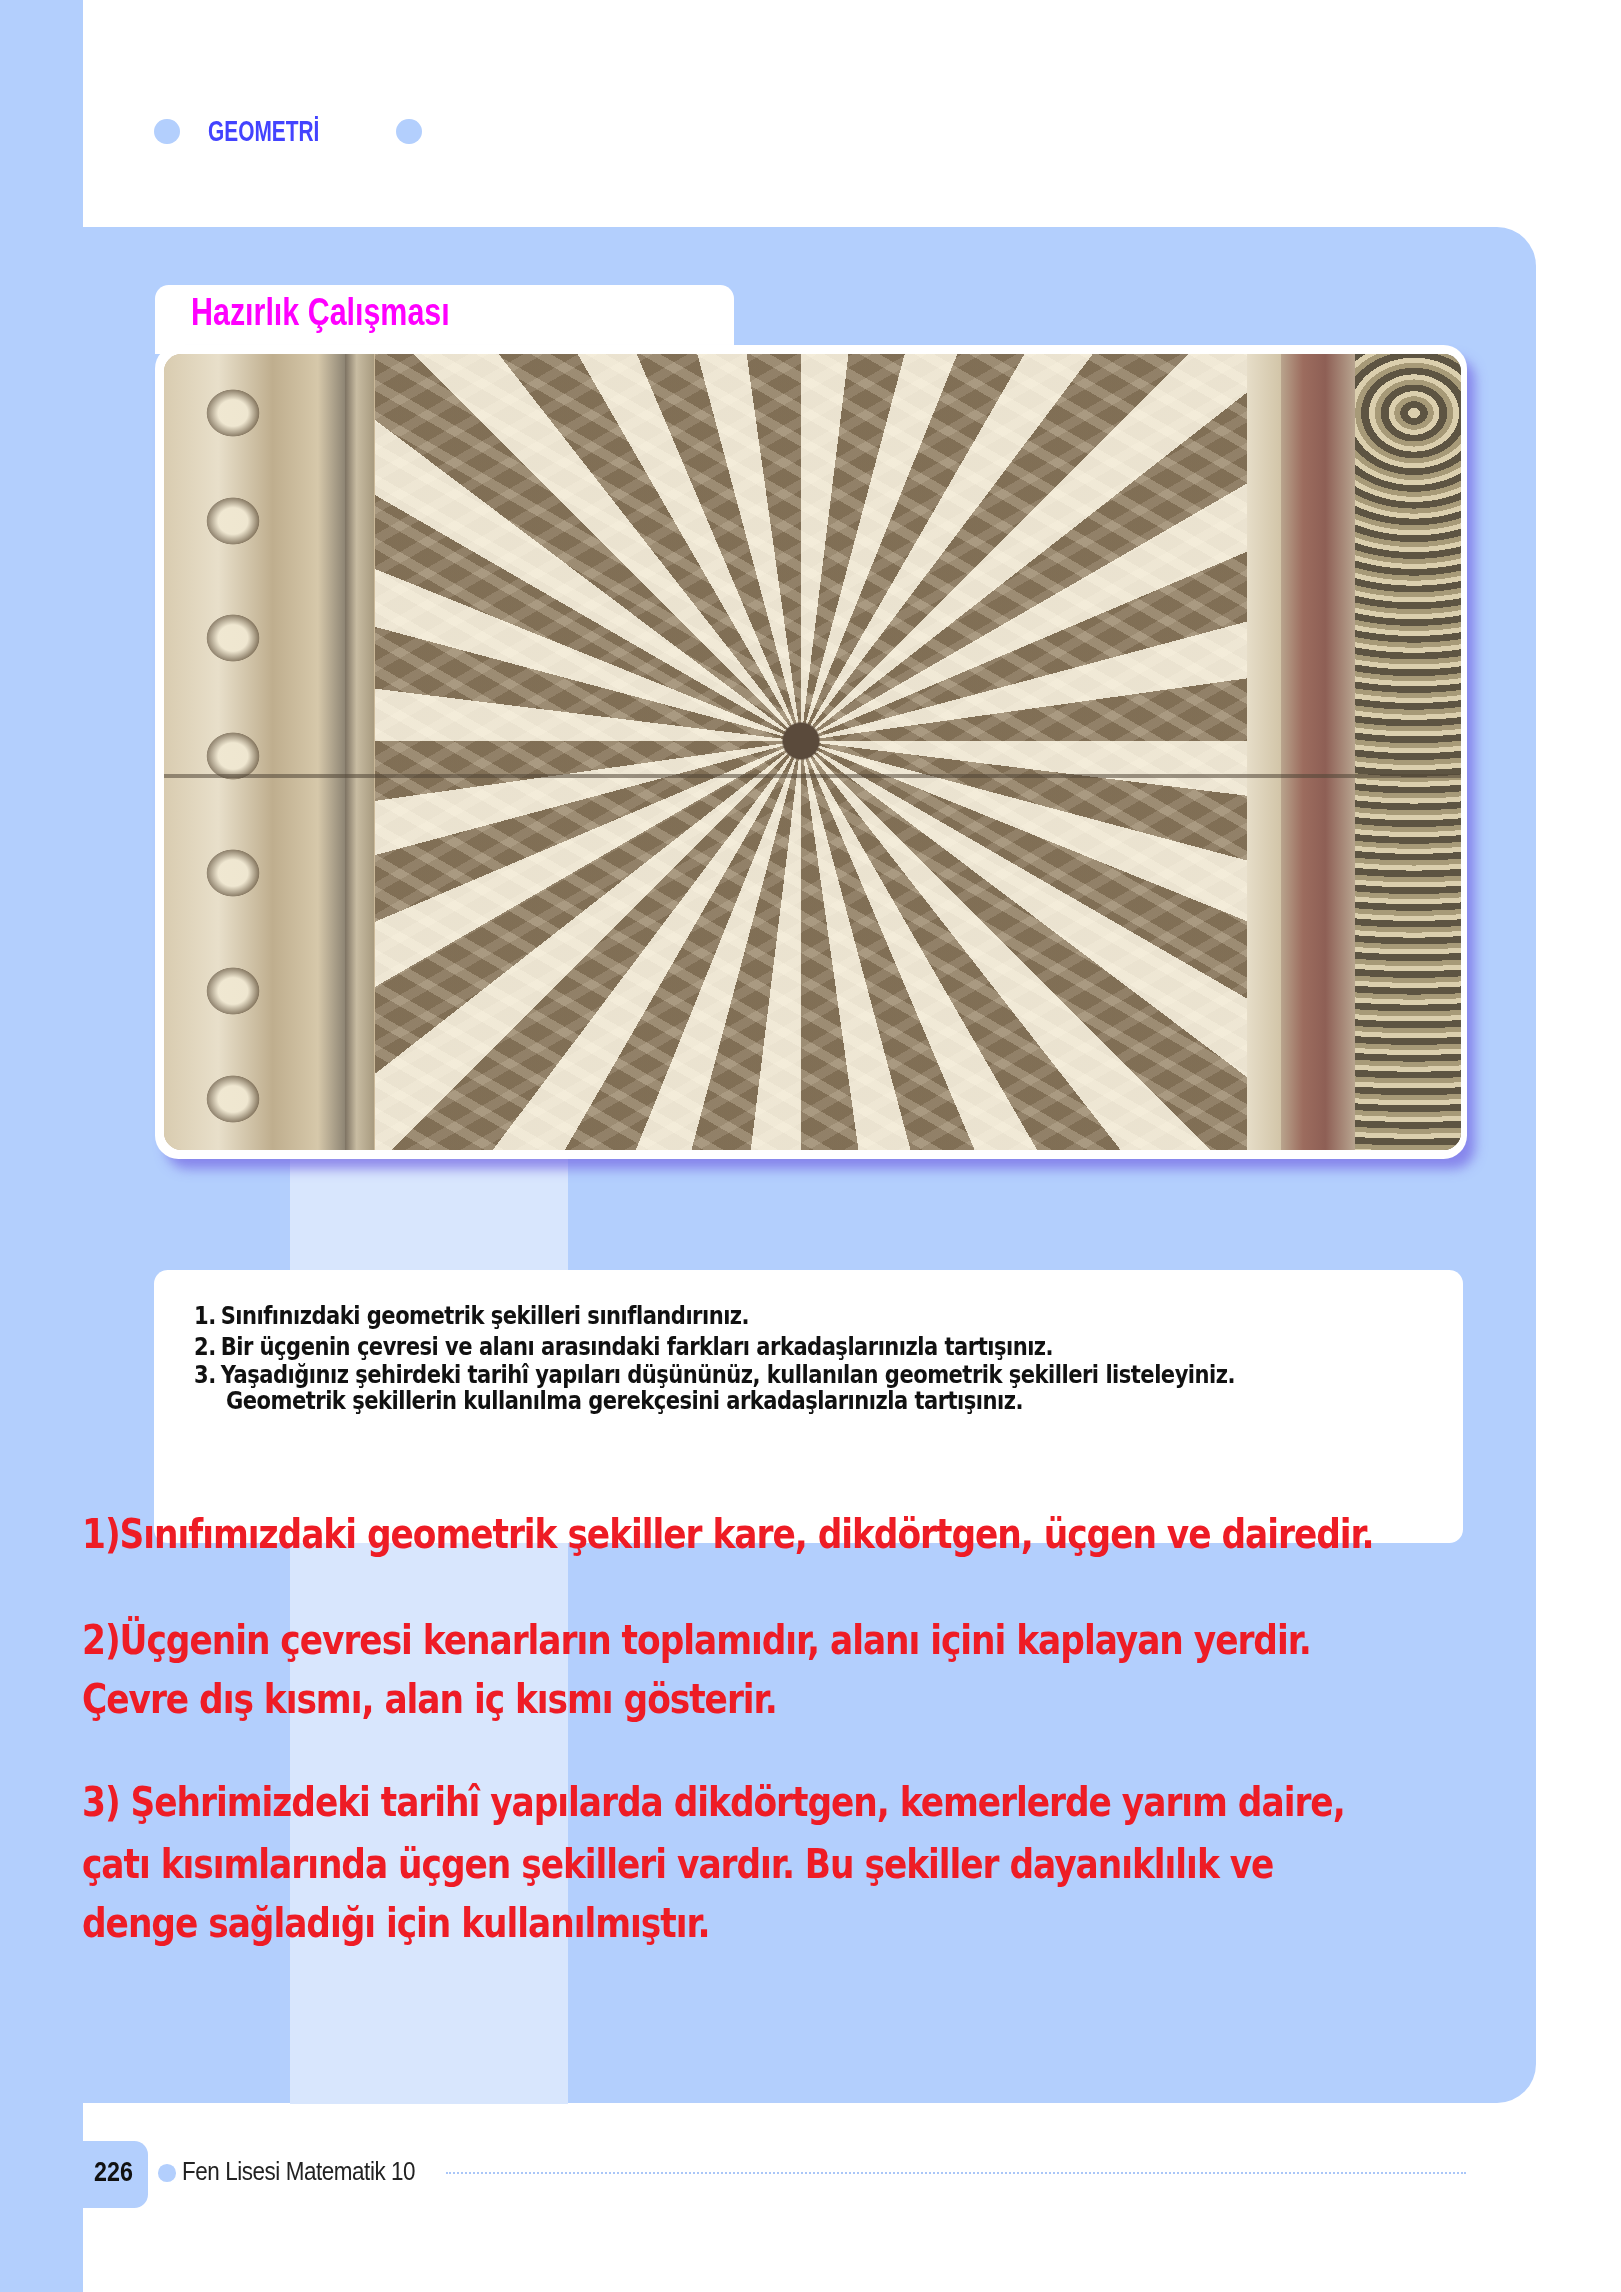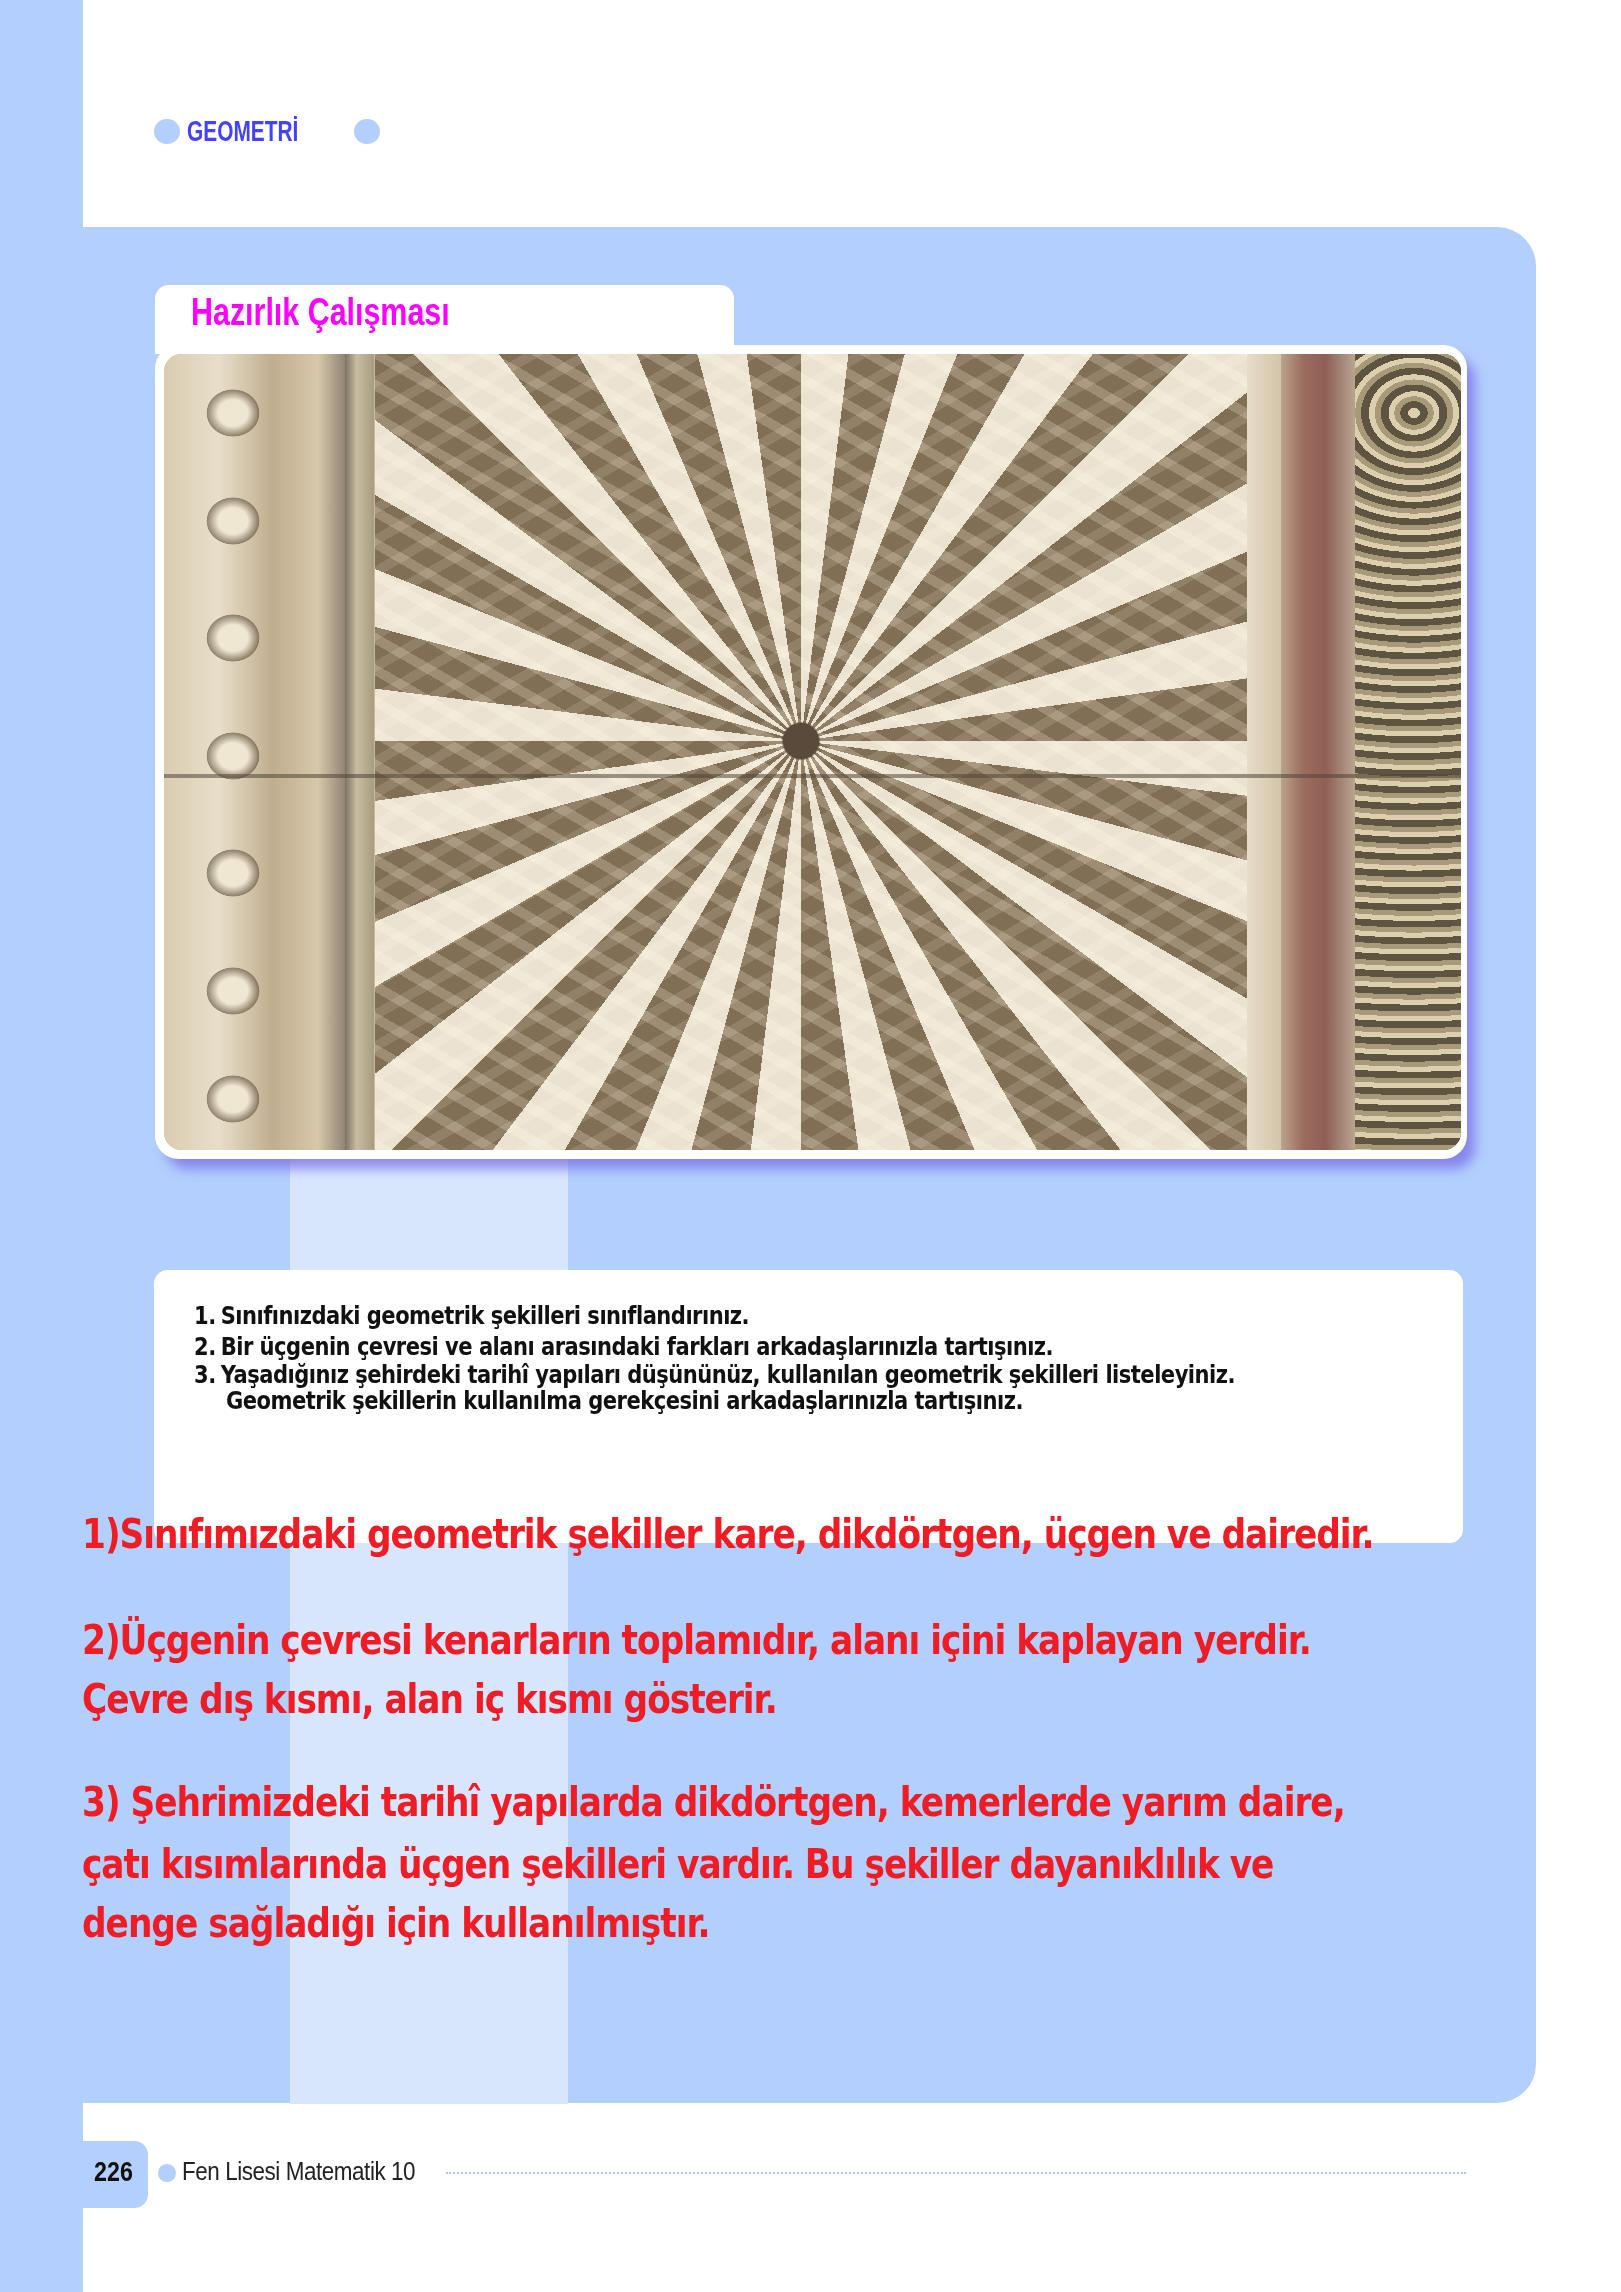--- a/index.html
+++ b/index.html
@@ -4,21 +4,21 @@
 <style>
   html, body { margin:0; padding:0; }
   body { width:1621px; height:2293px; position:relative; background:#ffffff; overflow:hidden;
          font-family:"Liberation Sans", sans-serif; }
   .abs { position:absolute; }
 
   
   #left-strip { left:0; top:0; width:83px; height:2293px; background:#b3cffd; }
 
   
-  #section-header { left:154px; top:116px; height:31px; display:flex; align-items:center; }
+  #section-header { left:154px; top:116px; height:31px; display:flex; align-items:center;gap:21px; }
   .dot { width:25.5px; height:25.5px; border-radius:50%; background:#b3cffd; display:inline-block; }
   #section-title { color:#4343ff; font-weight:bold; font-size:29px; display:inline-block;
                    transform:scaleX(0.72); transform-origin:left center; margin-left:7.8px; width:160px; white-space:nowrap; letter-spacing:0px; }
   #section-header .dot.right { margin-left:6.9px; }
 
   
   #panel { left:83px; top:227px; width:1453px; height:1876px; background:#b3cffd;
            border-top-right-radius:39px; border-bottom-right-radius:39px; }
   #stripe { left:290px; top:1159px; width:278px; height:945px; background:#d8e6fd; }
 

